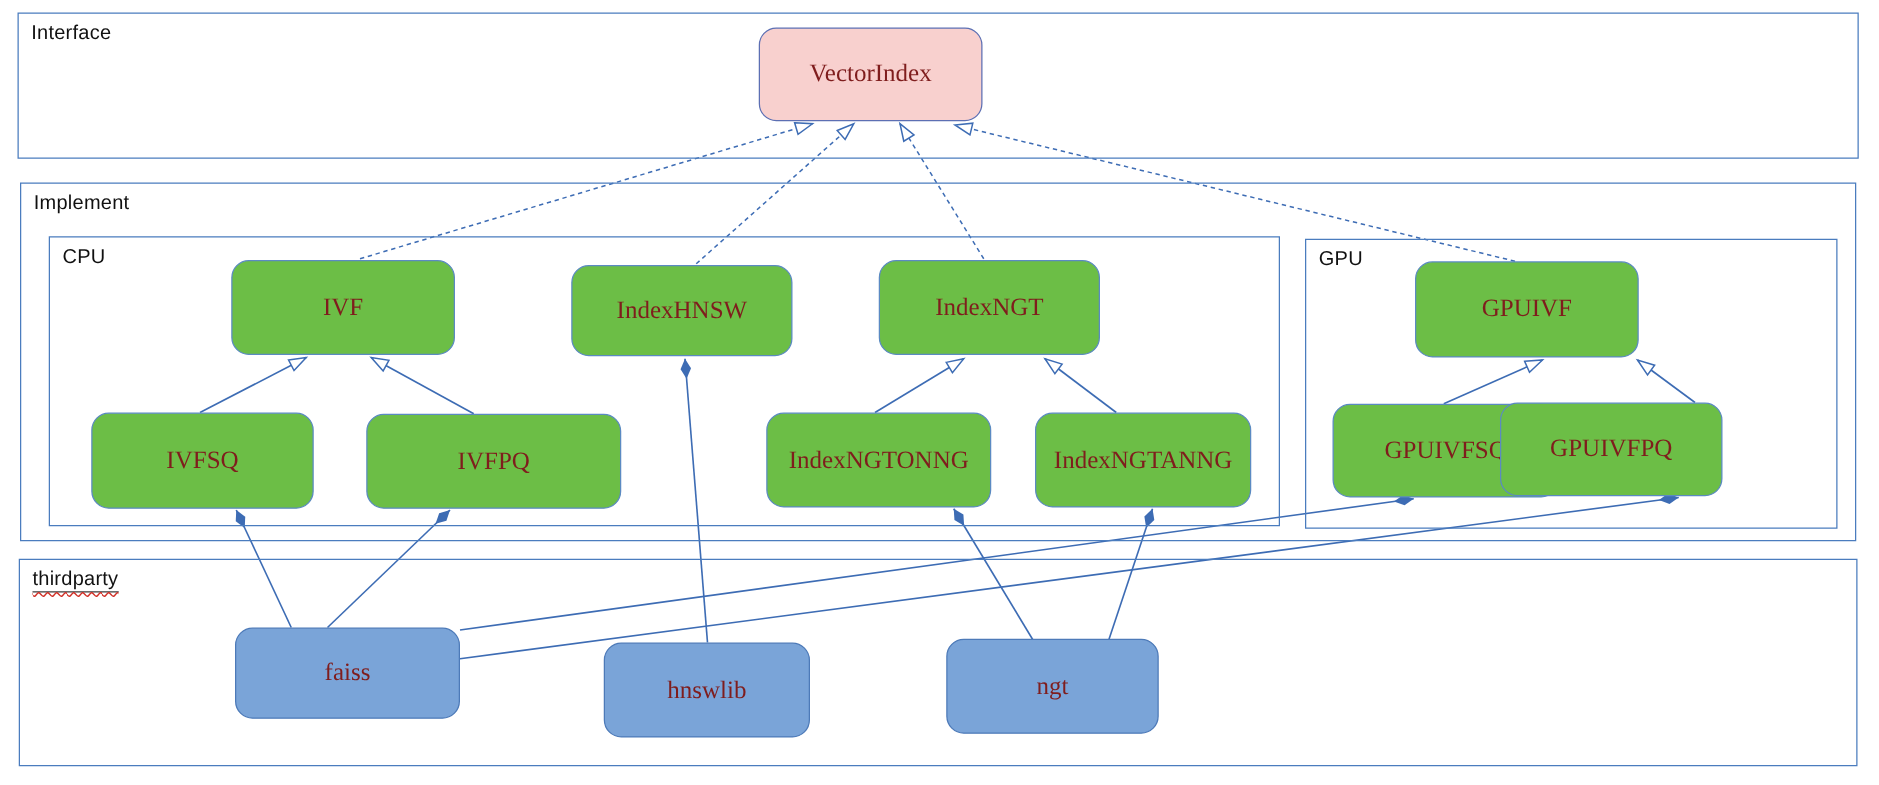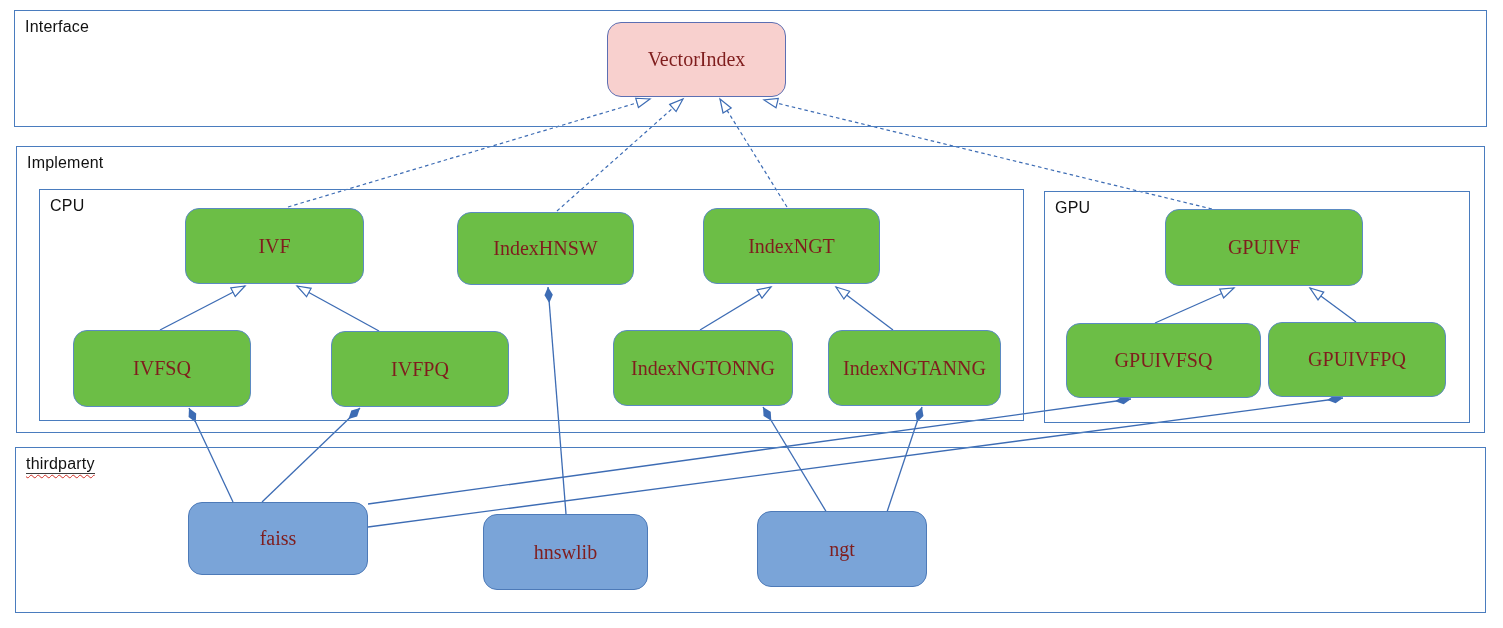--- a/index.html
+++ b/index.html
@@ -32,26 +32,26 @@
     font-family:"Liberation Serif",serif;font-size:20px;color:#7f1d1d;
   }
   .node.green{background:#6cbe46;border:1.6px solid #5b8ac2;text-align:right;}
   .node.pink {background:#f8d0ce;border:1.6px solid #5c6fb3;}
   .node.blue {background:#7aa4d8;border:1.6px solid #4d7ab8;}
   #n-vectorindex {left:607px; top:22px;  width:179px; height:75px;}
   #n-ivf         {left:185px; top:208px; width:179px; height:76px;}
   #n-indexhnsw   {left:457px; top:212px; width:177px; height:73px;}
   #n-indexngt    {left:703px; top:208px; width:177px; height:76px;}
   #n-ivfsq       {left:73px;  top:330px; width:178px; height:77px;}
-  #n-ivfpq       {left:293px; top:331px; width:178px; height:76px;margin-left:38px;}
+  #n-ivfpq       {left:293px; top:331px; width:204px; height:76px;}
   #n-indexngtonng{left:613px; top:330px; width:180px; height:76px;}
   #n-indexngtanng{left:828px; top:330px; width:173px; height:76px;}
-  #n-gpuivf      {left:1165px;top:209px; width:198px; height:77px;}
-  #n-gpuivfsq    {left:1066px;top:323px; width:195px; height:75px;}
-  #n-gpuivfpq    {left:1268px;top:322px; width:178px; height:75px;}
+  #n-gpuivf      {left:1132px;top:209px; width:179px; height:77px;}
+  #n-gpuivfsq    {left:1066px;top:323px; width:181px; height:75px;}
+  #n-gpuivfpq    {left:1200px;top:322px; width:178px; height:75px;}
   #n-faiss       {left:188px; top:502px; width:180px; height:73px;justify-content:center;}
   #n-hnswlib     {left:483px; top:514px; width:165px; height:76px;}
   #n-ngt         {left:757px; top:511px; width:170px; height:76px;align-items:center;}
 </style>
 </head>
 <body>
 
 <div class="stage">
 
   <svg class="edges" width="1503" height="628" viewBox="0 0 1503 628">

